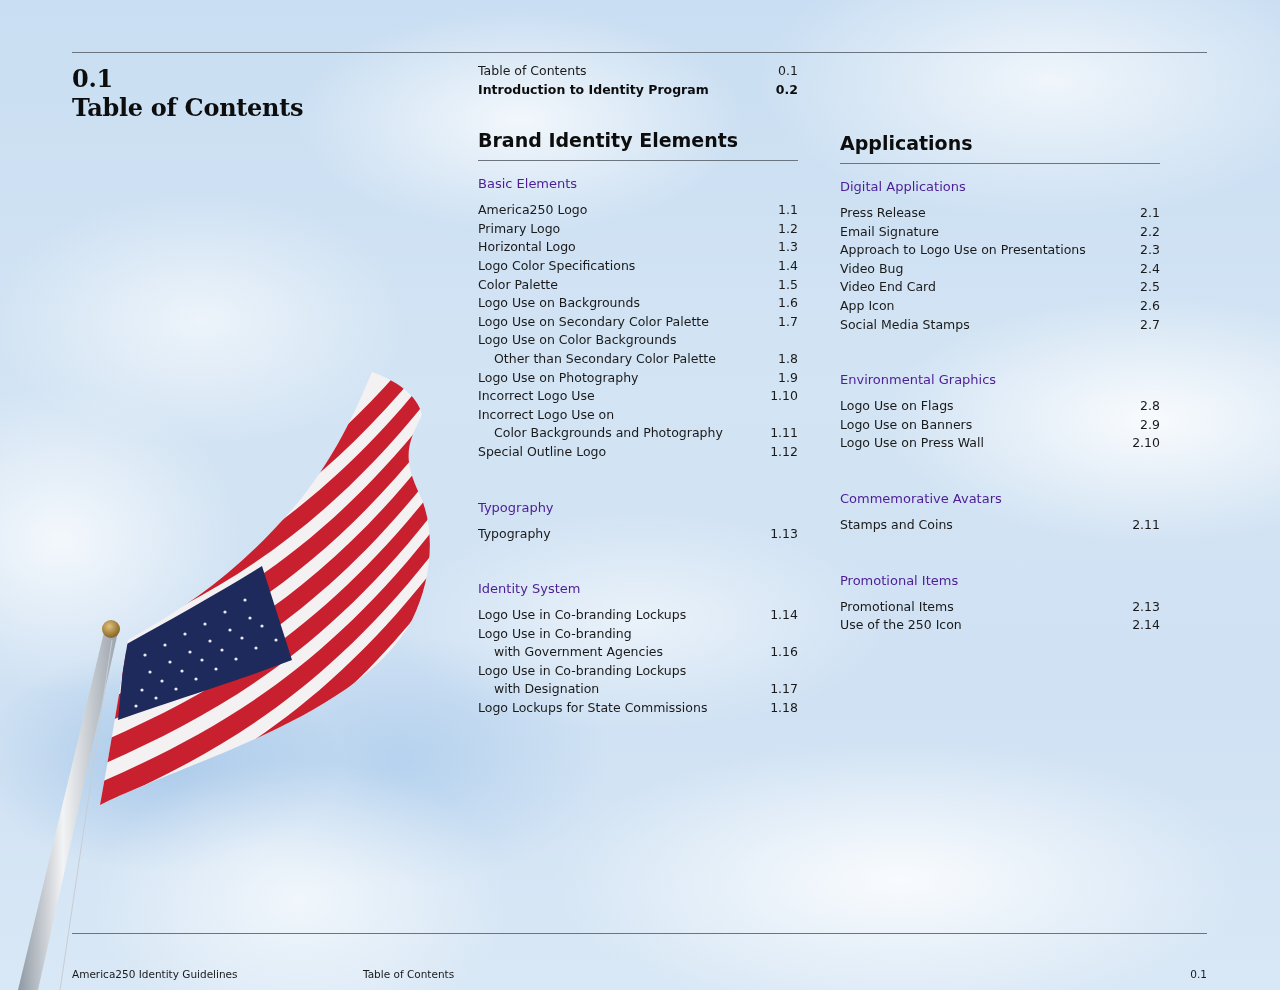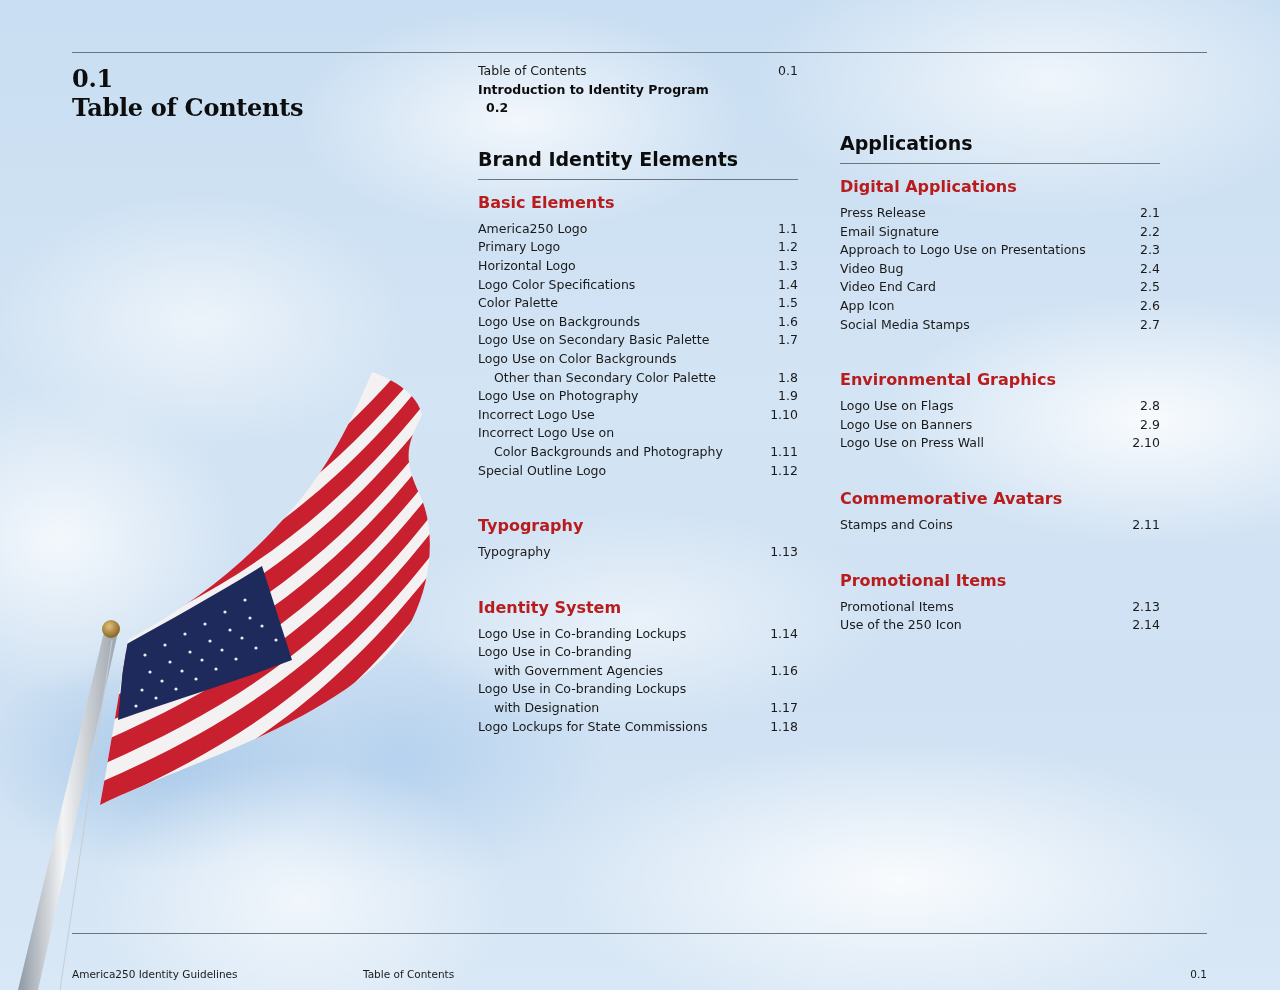--- a/index.html
+++ b/index.html
@@ -35,28 +35,28 @@
   .col-left { left: 478px; }
   .col-right { left: 840px; }
 
   .row {
     display: flex; justify-content: space-between; align-items: baseline;
     font-size: 12.5px; line-height: 18.6px; color: #1a1a1a; white-space: nowrap;
   }
   .row .label { flex: 1; }
   .row .num { text-align: right; padding-left: 8px; }
   .row.indent .label { padding-left: 16px; }
-  .row.bold { font-weight: bold; color: #0d0d0d; flex-direction: column; }
+  .row.bold { font-weight: bold; color: #0d0d0d; }
 
   .section-title {
     font-size: 19px; font-weight: bold; color: #0d0d0d; line-height: 24px;
     padding-bottom: 8px; border-bottom: 1px solid #6b7580; white-space: nowrap;
   }
   .group-title {
-    font-size: 16px; font-weight: bold; color: #b91c1c; line-height: 18px;
+    font-size: 13px; font-weight: normal; color: #4c1d95; line-height: 18px;
     white-space: nowrap;
   }
 
   .footer {
     position: absolute; top: 968px; font-size: 10.5px; color: #1a1a1a; white-space: nowrap;
   }
 
   .flag-photo { position: absolute; left: 0; top: 360px; width: 460px; height: 630px; }
 </style>
 </head>
@@ -169,21 +169,21 @@
       </div>
     <div class="row">
         <span class="label">Color Palette</span>
         <span class="num">1.5</span>
       </div>
     <div class="row">
         <span class="label">Logo Use on Backgrounds</span>
         <span class="num">1.6</span>
       </div>
     <div class="row">
-        <span class="label">Logo Use on Secondary Basic Palette</span>
+        <span class="label">Logo Use on Secondary Color Palette</span>
         <span class="num">1.7</span>
       </div>
     <div class="row">
         <span class="label">Logo Use on Color Backgrounds</span>
         <span class="num"></span>
       </div>
     <div class="row indent">
         <span class="label">Other than Secondary Color Palette</span>
         <span class="num">1.8</span>
       </div>

